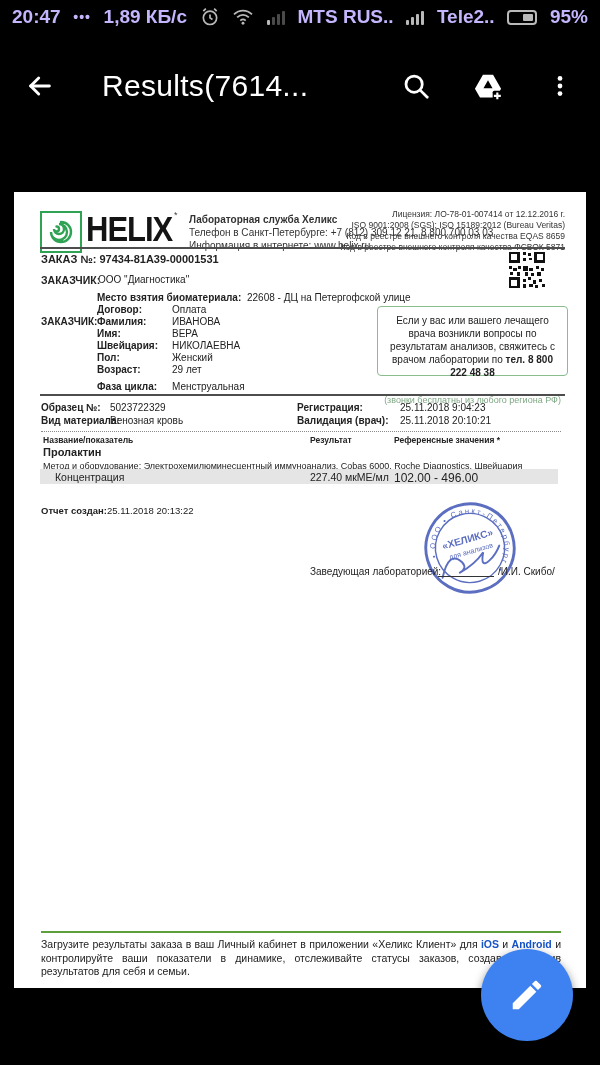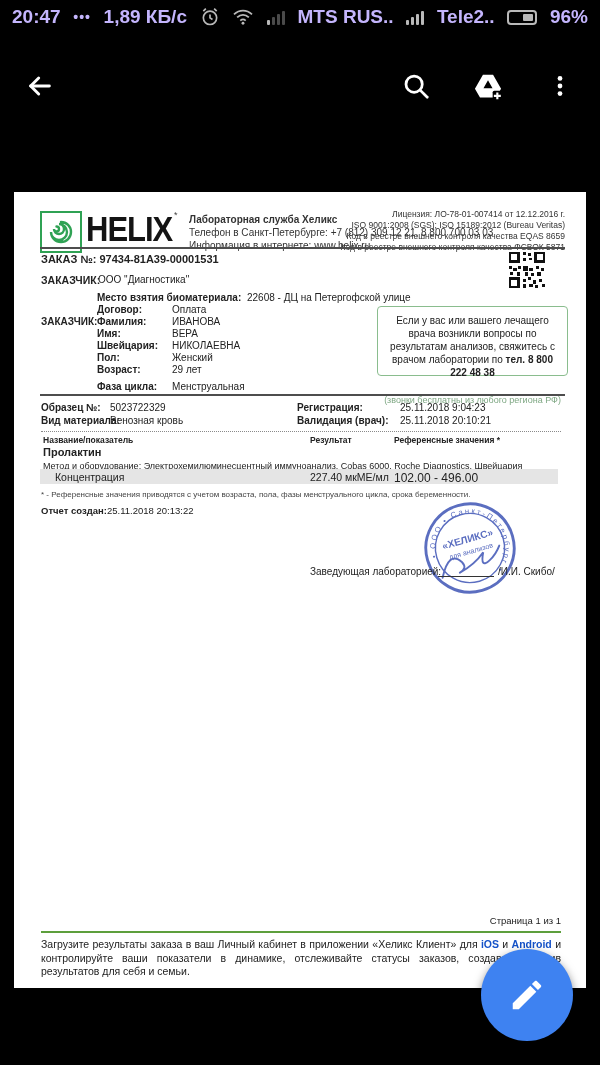--- a/index.html
+++ b/index.html
@@ -72,30 +72,31 @@
   <span class="bars">
     <i class="on" style="height:5px"></i>
       <i class="on" style="height:8px"></i>
       <i class="on" style="height:11px"></i>
       <i class="on" style="height:14px"></i>
   </span>
   <span>Tele2..</span>
   <span class="batt">
       <span class="lvl"></span>
     </span>
-  <span>96%</span>
+  <span>95%</span>
 </div>
 
 <div class="app-bar">
   <span class="iconbtn">
     <svg width="32" height="32" viewBox="0 0 24 24" fill="none" stroke="#fff" stroke-width="2.2" stroke-linecap="round" stroke-linejoin="round">
       <path d="M19 12H5"></path>
         <path d="M11 18l-6-6 6-6"></path>
     </svg>
   </span>
+  <span class="app-title">Results(7614...</span>
   <span class="ab-right">
     <span class="iconbtn">
       <svg width="30" height="30" viewBox="0 0 24 24" fill="none" stroke="#fff" stroke-width="2.2" stroke-linecap="round">
         <circle cx="10.5" cy="10.5" r="6.5"></circle>
           <path d="M15.5 15.5L21 21"></path>
       </svg>
     </span>
     <span class="iconbtn">
       <svg width="32" height="32" viewBox="0 0 24 24" fill="#fff">
         <path d="M8.2 3.5h7.6l6 10.5-3.8 6.6H6l-3.8-6.6 6-10.5zm3.8 4.2L8.6 13.7h6.8L12 7.7z"></path>
@@ -217,21 +218,20 @@
   <span class="abs th" style="left:380px;top:243px">Референсные значения *</span>
 
   <span class="abs b" style="left:29px;top:254px;font-size:11px">Пролактин</span>
   <span class="abs" style="left:29px;top:269px;font-size:9px;white-space:nowrap">Метод и оборудование:   Электрохемилюминесцентный иммуноанализ. Cobas 6000, Roche Diagnostics, Швейцария</span>
 
   <div class="abs gray-row" style="left:26px;top:277px;width:518px;height:15px"></div>
   <span class="abs" style="left:41px;top:279px;font-size:10.5px">Концентрация</span>
   <span class="abs" style="left:296px;top:279px;font-size:10.5px">227.40 мкМЕ/мл</span>
   <span class="abs" style="left:380px;top:279px;font-size:12px">102.00 - 496.00</span>
 
-  <div class="abs fn" style="left:27px;top:298px">* - Референсные значения приводятся с учетом возраста, пола, фазы менструального цикла, срока беременности.</div>
 
   <span class="abs lbl" style="left:27px;top:313px;font-size:9.5px">Отчет создан:</span>
   <span class="abs val" style="left:93px;top:313px;font-size:9.5px">25.11.2018 20:13:22</span>
 
   <span class="abs" style="left:408px;top:308px;width:96px;height:96px;transform:rotate(-16deg);opacity:.85">
     <svg width="96" height="96" viewBox="0 0 100 100">
       <defs>
           <path id="arcTop" d="M50 50 m -36 0 a36 36 0 1 1 72 0 a36 36 0 1 1 -72 0"></path>
         </defs>
       <circle cx="50" cy="50" r="46" fill="none" stroke="#3f55b6" stroke-width="3"></circle>
@@ -241,21 +241,20 @@
       </text>
       <text x="50" y="44" font-size="10.5" font-weight="bold" fill="#3f55b6" text-anchor="middle" font-family="Liberation Sans, sans-serif">«ХЕЛИКС»</text>
       <text x="50" y="56" font-size="7.5" fill="#3f55b6" text-anchor="middle" font-family="Liberation Sans, sans-serif">для анализов</text>
       <path d="M14 72 q14 -26 24 -10 q4 8 -6 10 q18 -4 30 -14 q-8 16 4 10 q8 -4 14 -12" fill="none" stroke="#3f55b6" stroke-width="2" stroke-linecap="round"></path>
     </svg>
   </span>
   <span class="abs" style="left:296px;top:374px;font-size:10px">Заведующая лабораторией:</span>
   <span class="abs sig-line" style="left:424px;top:374px;width:56px;height:10px"></span>
   <span class="abs" style="left:484px;top:374px;font-size:10px">/И.И. Скибо/</span>
 
-  <div class="abs page-num" style="left:27px;top:723px;width:520px;text-align:right">Страница 1 из 1</div>
   <div class="abs green-line" style="left:27px;top:739px;width:520px"></div>
   <div class="abs footer-p" style="left:27px;top:746px;width:520px">
     <span>Загрузите результаты заказа в ваш Личный кабинет в приложении «Хеликс Клиент» для </span><span class="dl">iOS</span><span> и </span><span class="dl">Android</span><span> и контролируйте ваши показатели в динамике, отслеживайте статусы заказов, создавайте архив результатов для себя и семьи.</span>
   </div>
 </div>
 
 <div class="fab">
   <svg width="38" height="38" viewBox="0 0 24 24" fill="#fff">
     <path d="M3 17.2V21h3.8L17.9 9.9l-3.8-3.8L3 17.2zM20.7 7.1c.4-.4.4-1 0-1.4l-2.4-2.4c-.4-.4-1-.4-1.4 0l-1.8 1.8 3.8 3.8 1.8-1.8z"></path>
   </svg>

